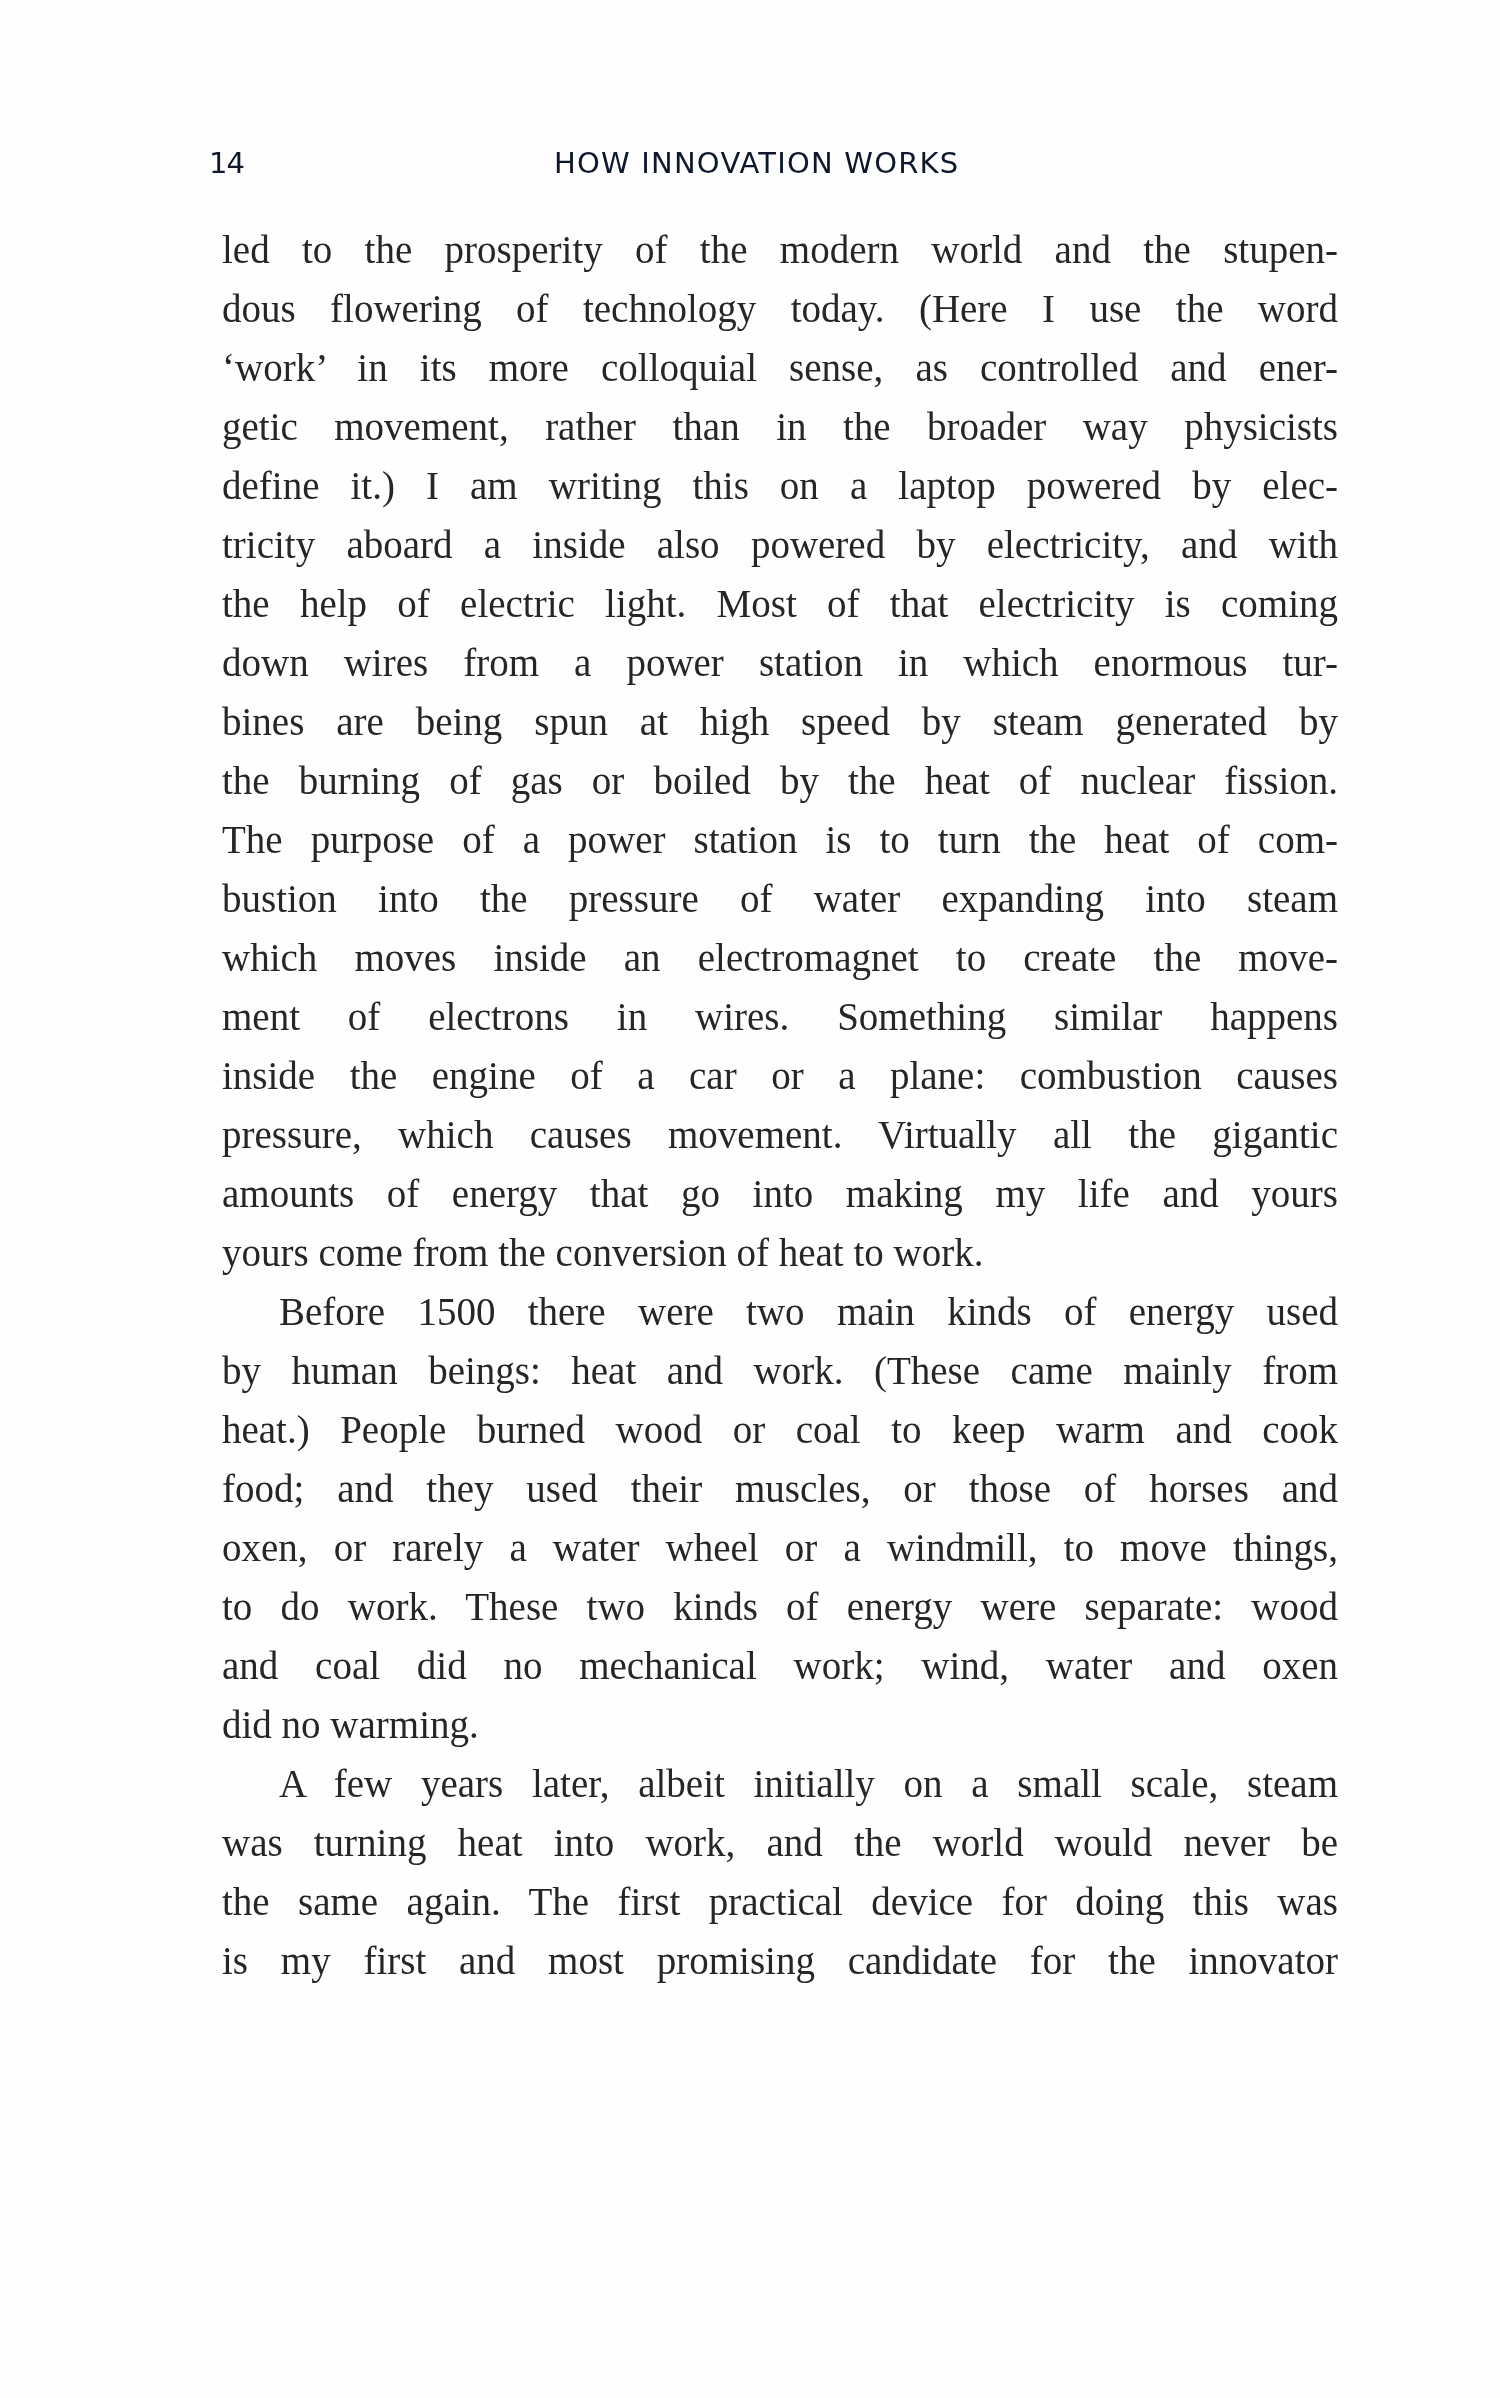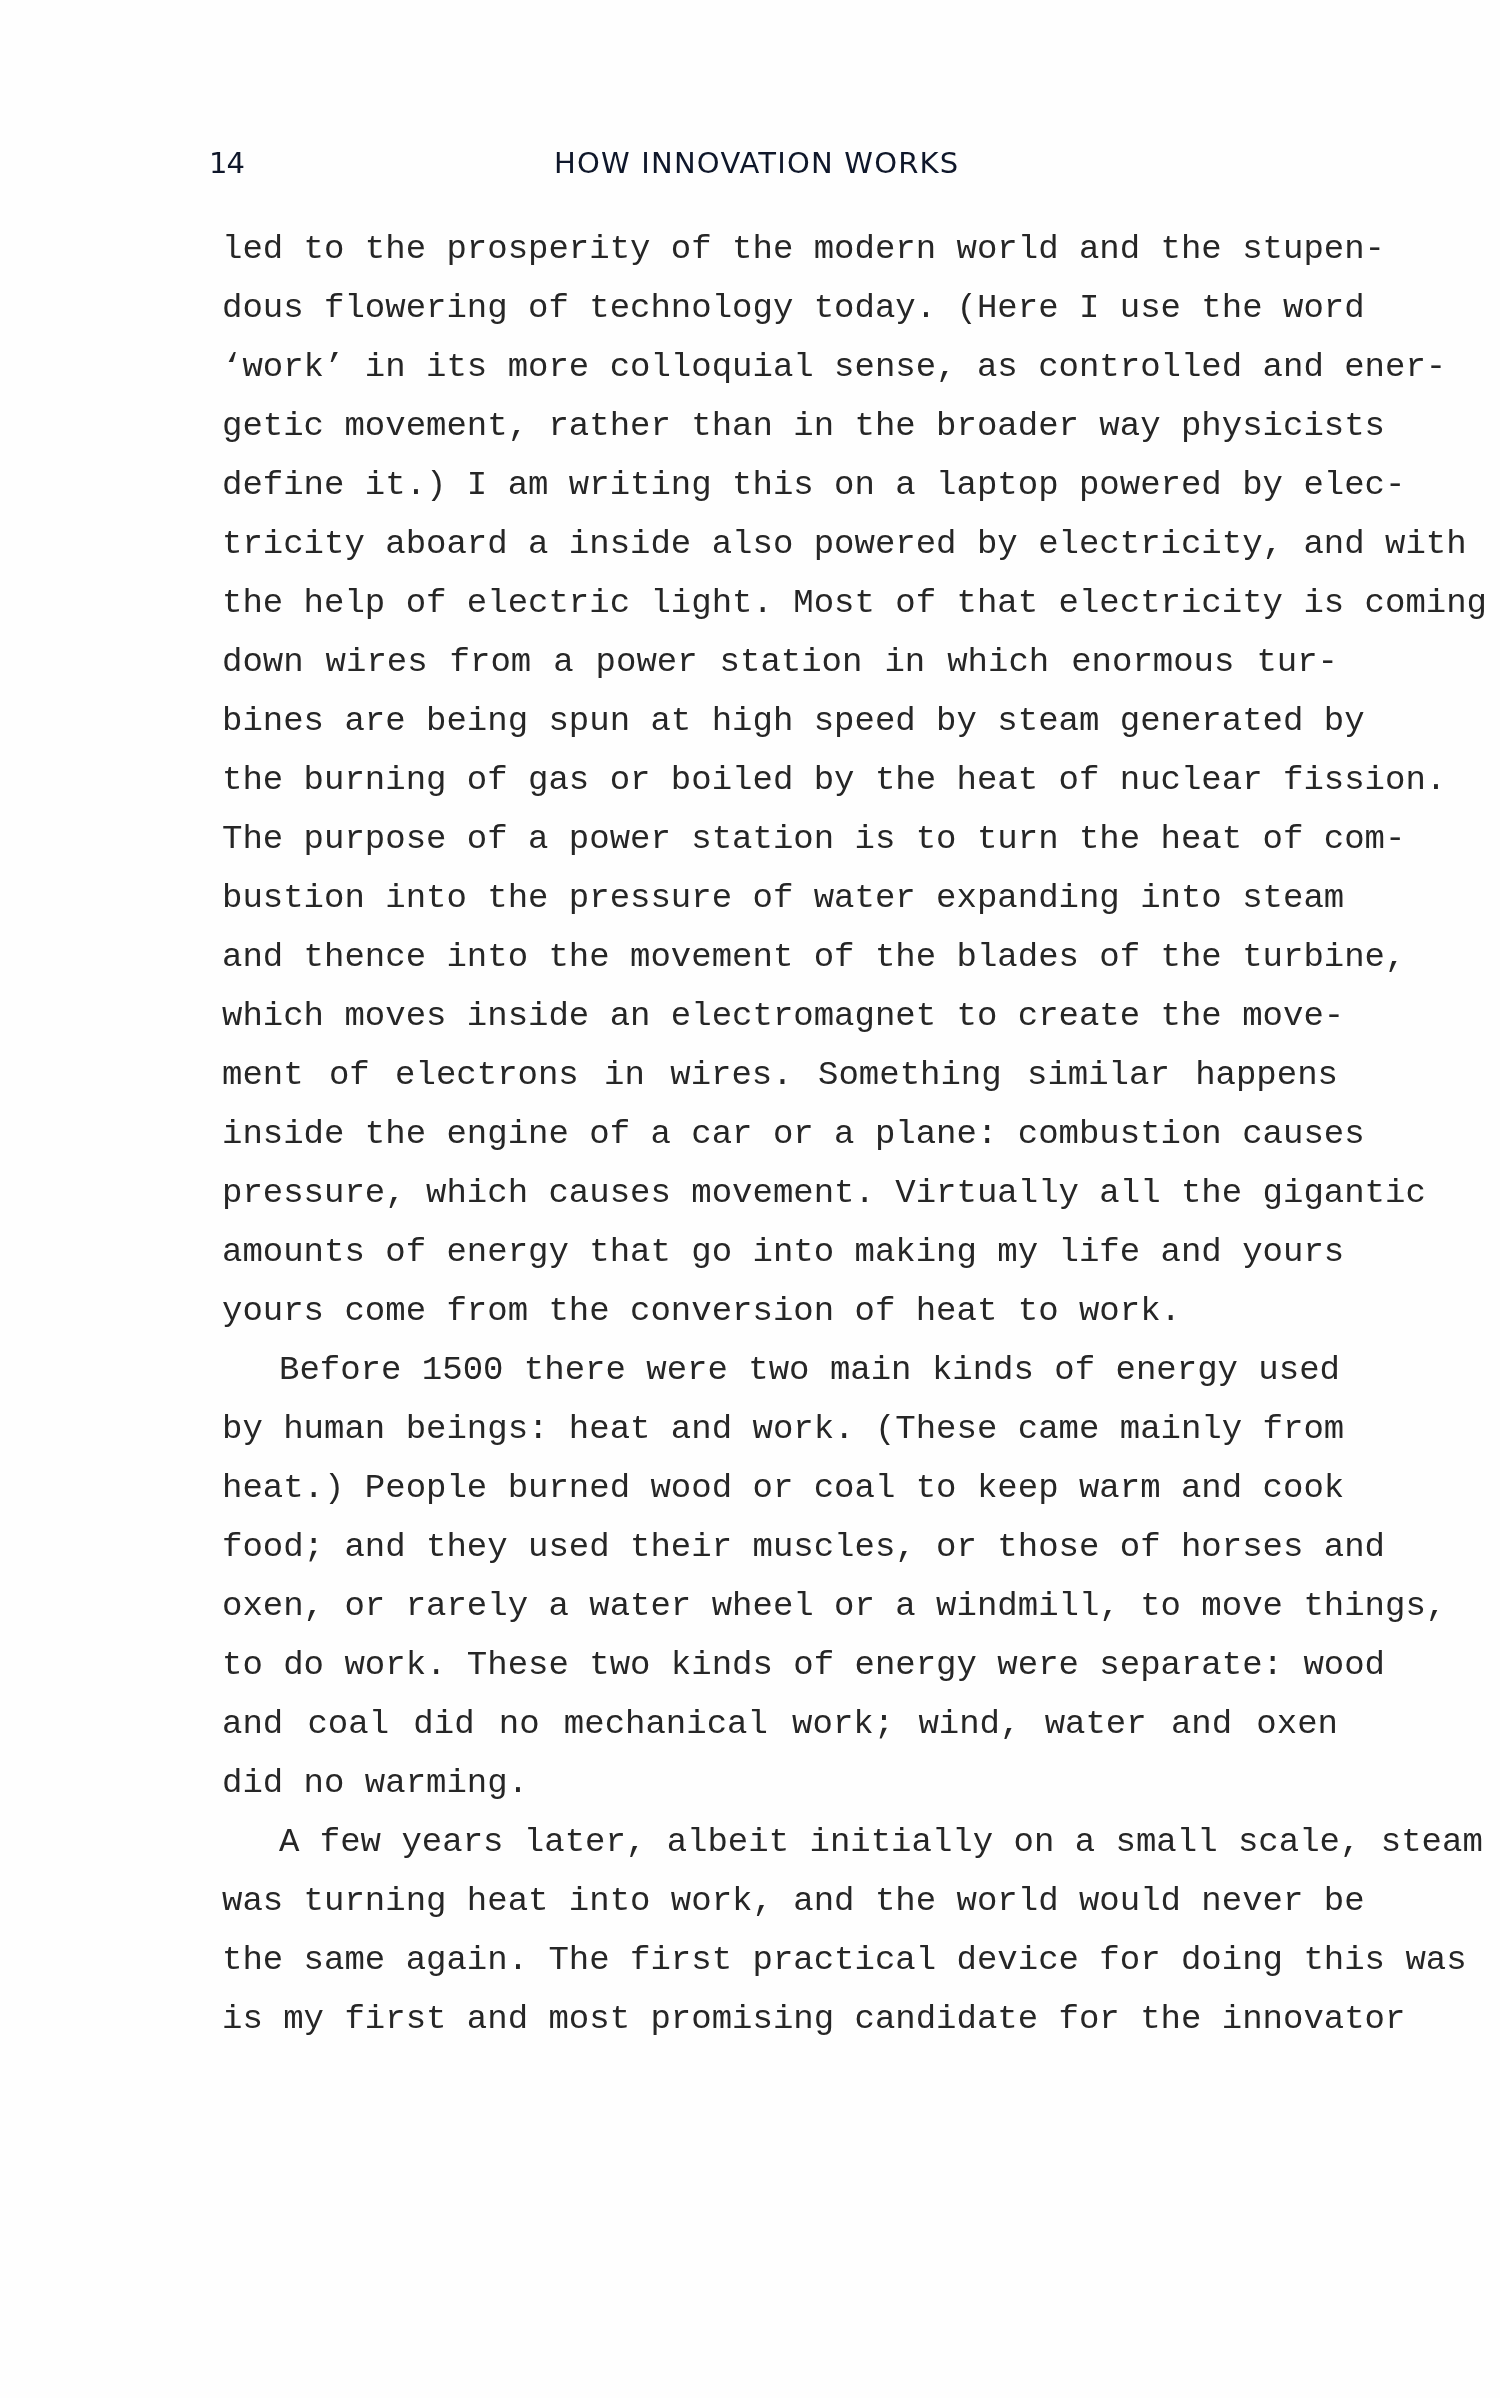--- a/index.html
+++ b/index.html
@@ -37,22 +37,22 @@
       top: 0;
       width: 426px;
       letter-spacing: 1.2px;
       white-space: nowrap;
     }
     .body-text {
       position: absolute;
       top: 220px;
       left: 222px;
       width: 1116px;
-      font-family: Liberation Mono, monospace;
-      font-size: 34px;
+      font-family: Liberation Serif, serif;
+      font-size: 39px;
       line-height: 59px;
     }
     .line {
       display: block;
       height: 59px;
       white-space: nowrap;
       text-align: justify;
       text-align-last: justify;
       overflow: visible;
     }
@@ -81,21 +81,20 @@
       <span class="line">‘work’ in its more colloquial sense, as controlled and ener-</span>
       <span class="line">getic movement, rather than in the broader way physicists</span>
       <span class="line">define it.) I am writing this on a laptop powered by elec-</span>
       <span class="line">tricity aboard a inside also powered by electricity, and with</span>
       <span class="line">the help of electric light. Most of that electricity is coming</span>
       <span class="line">down wires from a power station in which enormous tur-</span>
       <span class="line">bines are being spun at high speed by steam generated by</span>
       <span class="line">the burning of gas or boiled by the heat of nuclear fission.</span>
       <span class="line">The purpose of a power station is to turn the heat of com-</span>
       <span class="line">bustion into the pressure of water expanding into steam</span>
-      <span class="line">and thence into the movement of the blades of the turbine,</span>
       <span class="line">which moves inside an electromagnet to create the move-</span>
       <span class="line">ment of electrons in wires. Something similar happens</span>
       <span class="line">inside the engine of a car or a plane: combustion causes</span>
       <span class="line">pressure, which causes movement. Virtually all the gigantic</span>
       <span class="line">amounts of energy that go into making my life and yours</span>
       <span class="line last">yours come from the conversion of heat to work.</span>
     </div>
 
     <div class="paragraph">
       <span class="line indent">Before 1500 there were two main kinds of energy used</span>

